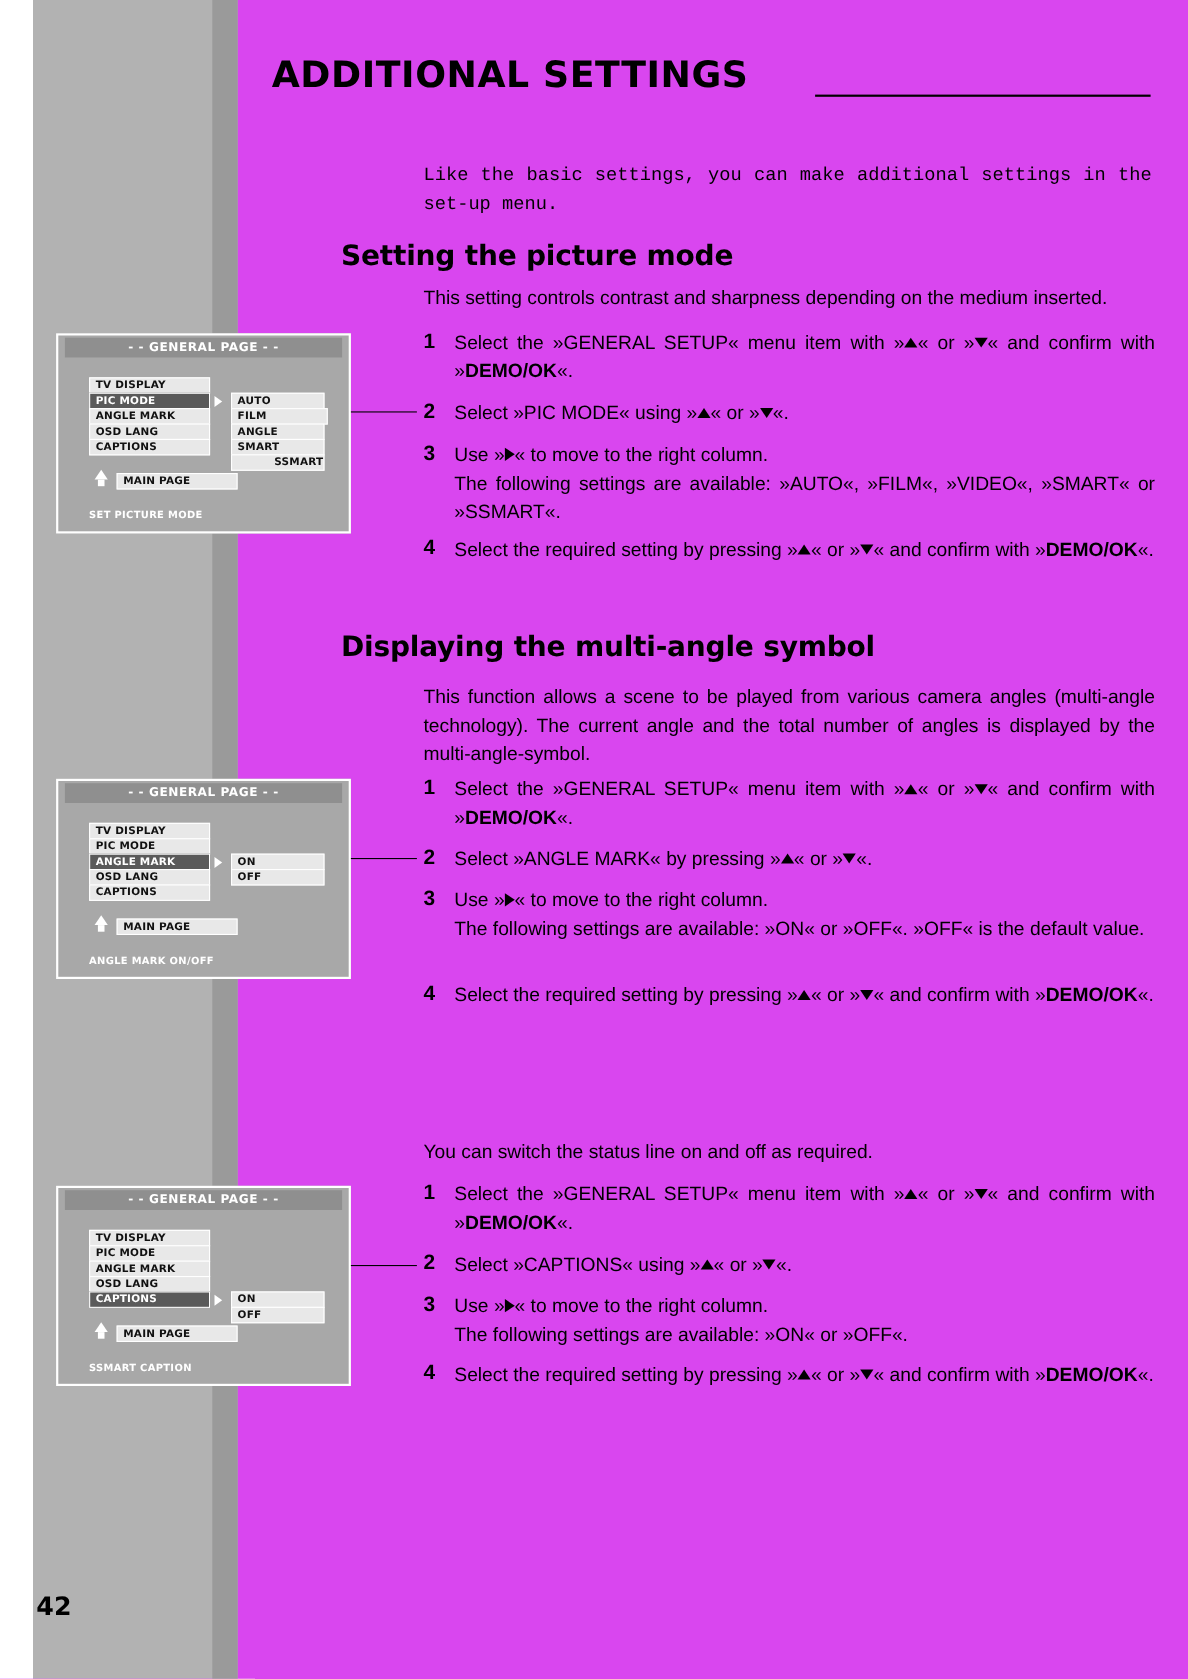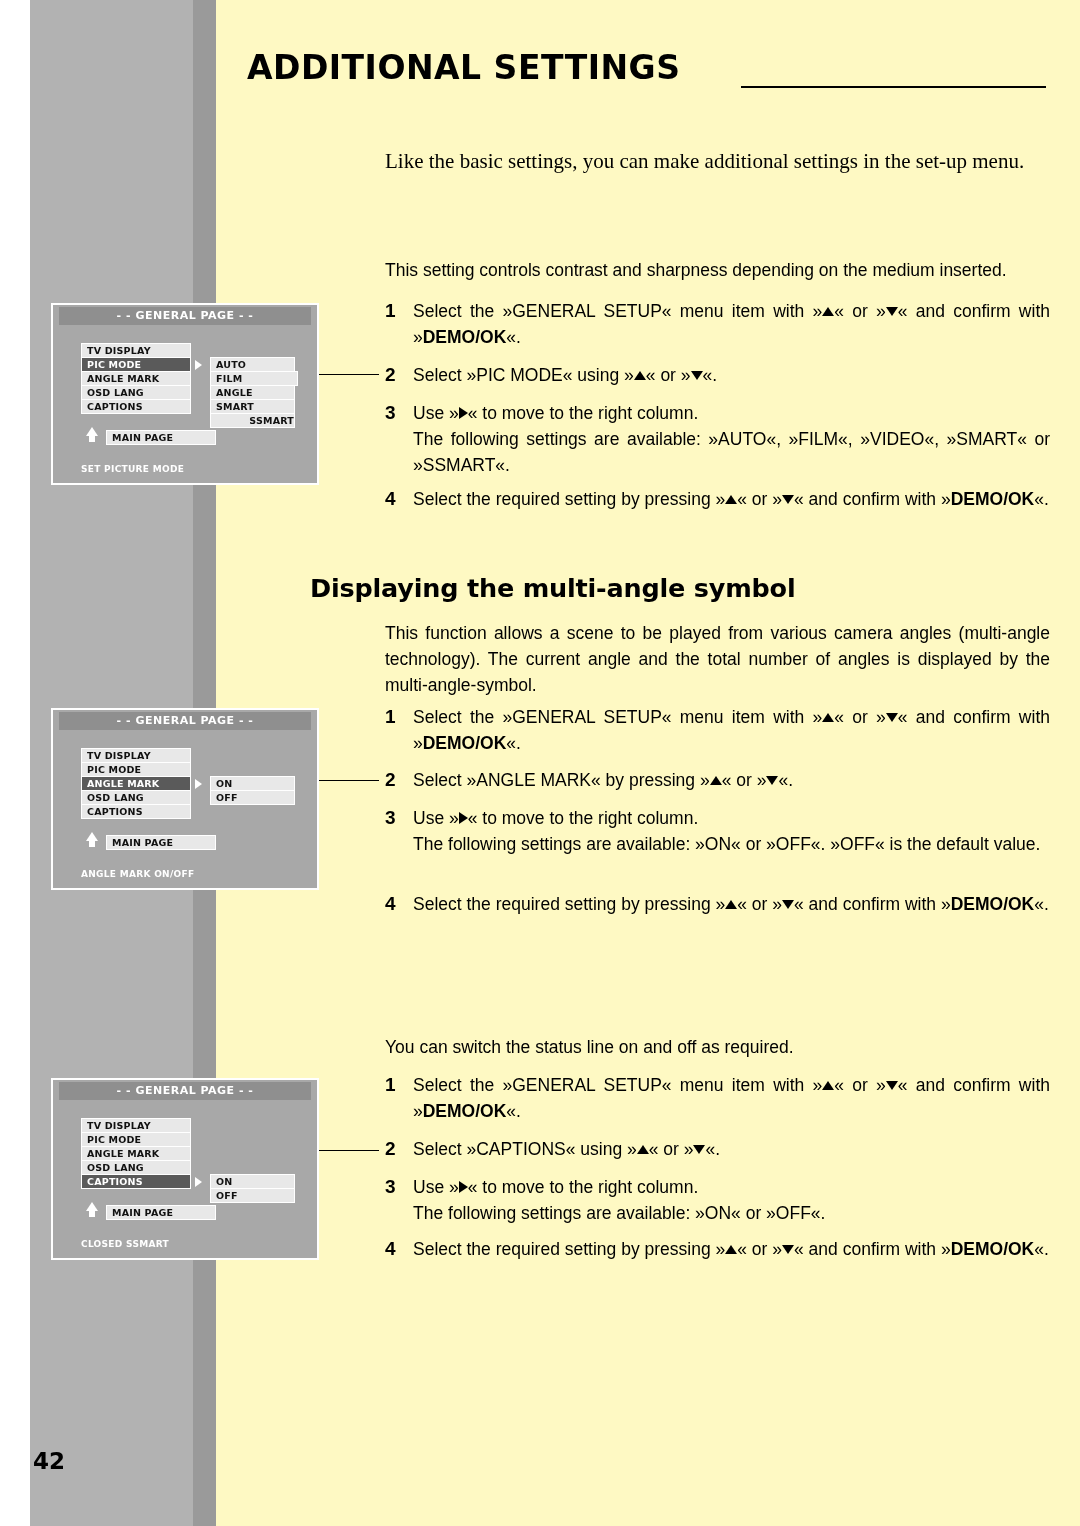--- a/index.html
+++ b/index.html
@@ -12,21 +12,21 @@
     background: #ffffff;
     font-family: "Liberation Sans", sans-serif;
     position: relative;
     overflow: hidden;
   }
   .page {
     position: absolute;
     left: 0; top: 0;
     width: 1080px;
     height: 1526px;
-    background: #fef9c3;
+    background: #d946ef;
   }
   
   .band-outer {
     position: absolute;
     left: 30px; top: 0;
     width: 186px;
     height: 1526px;
     background: #b2b2b2;
   }
   .band-inner {
@@ -66,22 +66,22 @@
   .intro {
     position: absolute;
     left: 385px;
     top: 148px;
     width: 662px;
     font-size: 17.5px;
     color: #000;
     font-family: "Liberation Serif", serif;
   }
   .p-text {
-    font-family: Liberation Serif, serif;
-    font-size: 21px;
+    font-family: Liberation Mono, monospace;
+    font-size: 17px;
     line-height: 26px;
     color: #000;
     text-align: justify;
   }
   h2.section {
     position: absolute;
     font-size: 25.5px;
     font-weight: bold;
     color: #000;
     margin: 0;
@@ -239,20 +239,21 @@
 
   <div class="band-white-gap"></div>
   <div class="band-outer"></div>
   <div class="band-inner"></div>
 
   <div class="title">ADDITIONAL SETTINGS</div>
   <div class="title-rule"></div>
 
   <div class="intro p-text">Like the basic settings, you can make additional settings in the set-up menu.</div>
 
+  <h2 class="section" style="left:310px; top:218px;">Setting the picture mode</h2>
 
   <div class="sub p-text" style="top:257px;">This setting controls contrast and sharpness depending on the medium inserted.</div>
 
   <div class="step" style="top:298px;">
     <span class="num">1</span>
     <span class="body"><span>Select the »GENERAL SETUP« menu item with »</span><span class="arrow-up"></span><span>« or »</span><span class="arrow-dn"></span><span>« and confirm with »</span><span class="bold">DEMO/OK</span><span>«.</span></span>
   </div>
 
   <div class="step" style="top:362px;">
     <span class="num">2</span>
@@ -362,19 +363,19 @@
     <div class="osd-item" style="left:28px; top:52px; width:110px;">PIC MODE</div>
     <div class="osd-item" style="left:28px; top:66px; width:110px;">ANGLE MARK</div>
     <div class="osd-item" style="left:28px; top:80px; width:110px;">OSD LANG</div>
     <div class="osd-item dark" style="left:28px; top:94px; width:110px;">CAPTIONS</div>
     <div class="osd-rtarrow" style="left:142px; top:97px;"></div>
     <div class="osd-item" style="left:157px; top:94px; width:85px;">ON</div>
     <div class="osd-item" style="left:157px; top:108px; width:85px;">OFF</div>
     <div class="osd-homearrow" style="left:33px; top:122px;"></div>
     <div class="osd-homebar" style="left:36px; top:131px; width:6px; height:6px;"></div>
     <div class="osd-item" style="left:53px; top:125px; width:110px;">MAIN PAGE</div>
-    <div class="osd-foot" style="left:28px; top:159px;">CLOSED SSMART</div>
+    <div class="osd-foot" style="left:28px; top:159px;">SSMART CAPTION</div>
   </div>
   <div class="leader" style="left:319px; top:1150px; width:60px;"></div>
 
   <div class="page-num">42</div>
 
 </div>
 
 </body></html>

